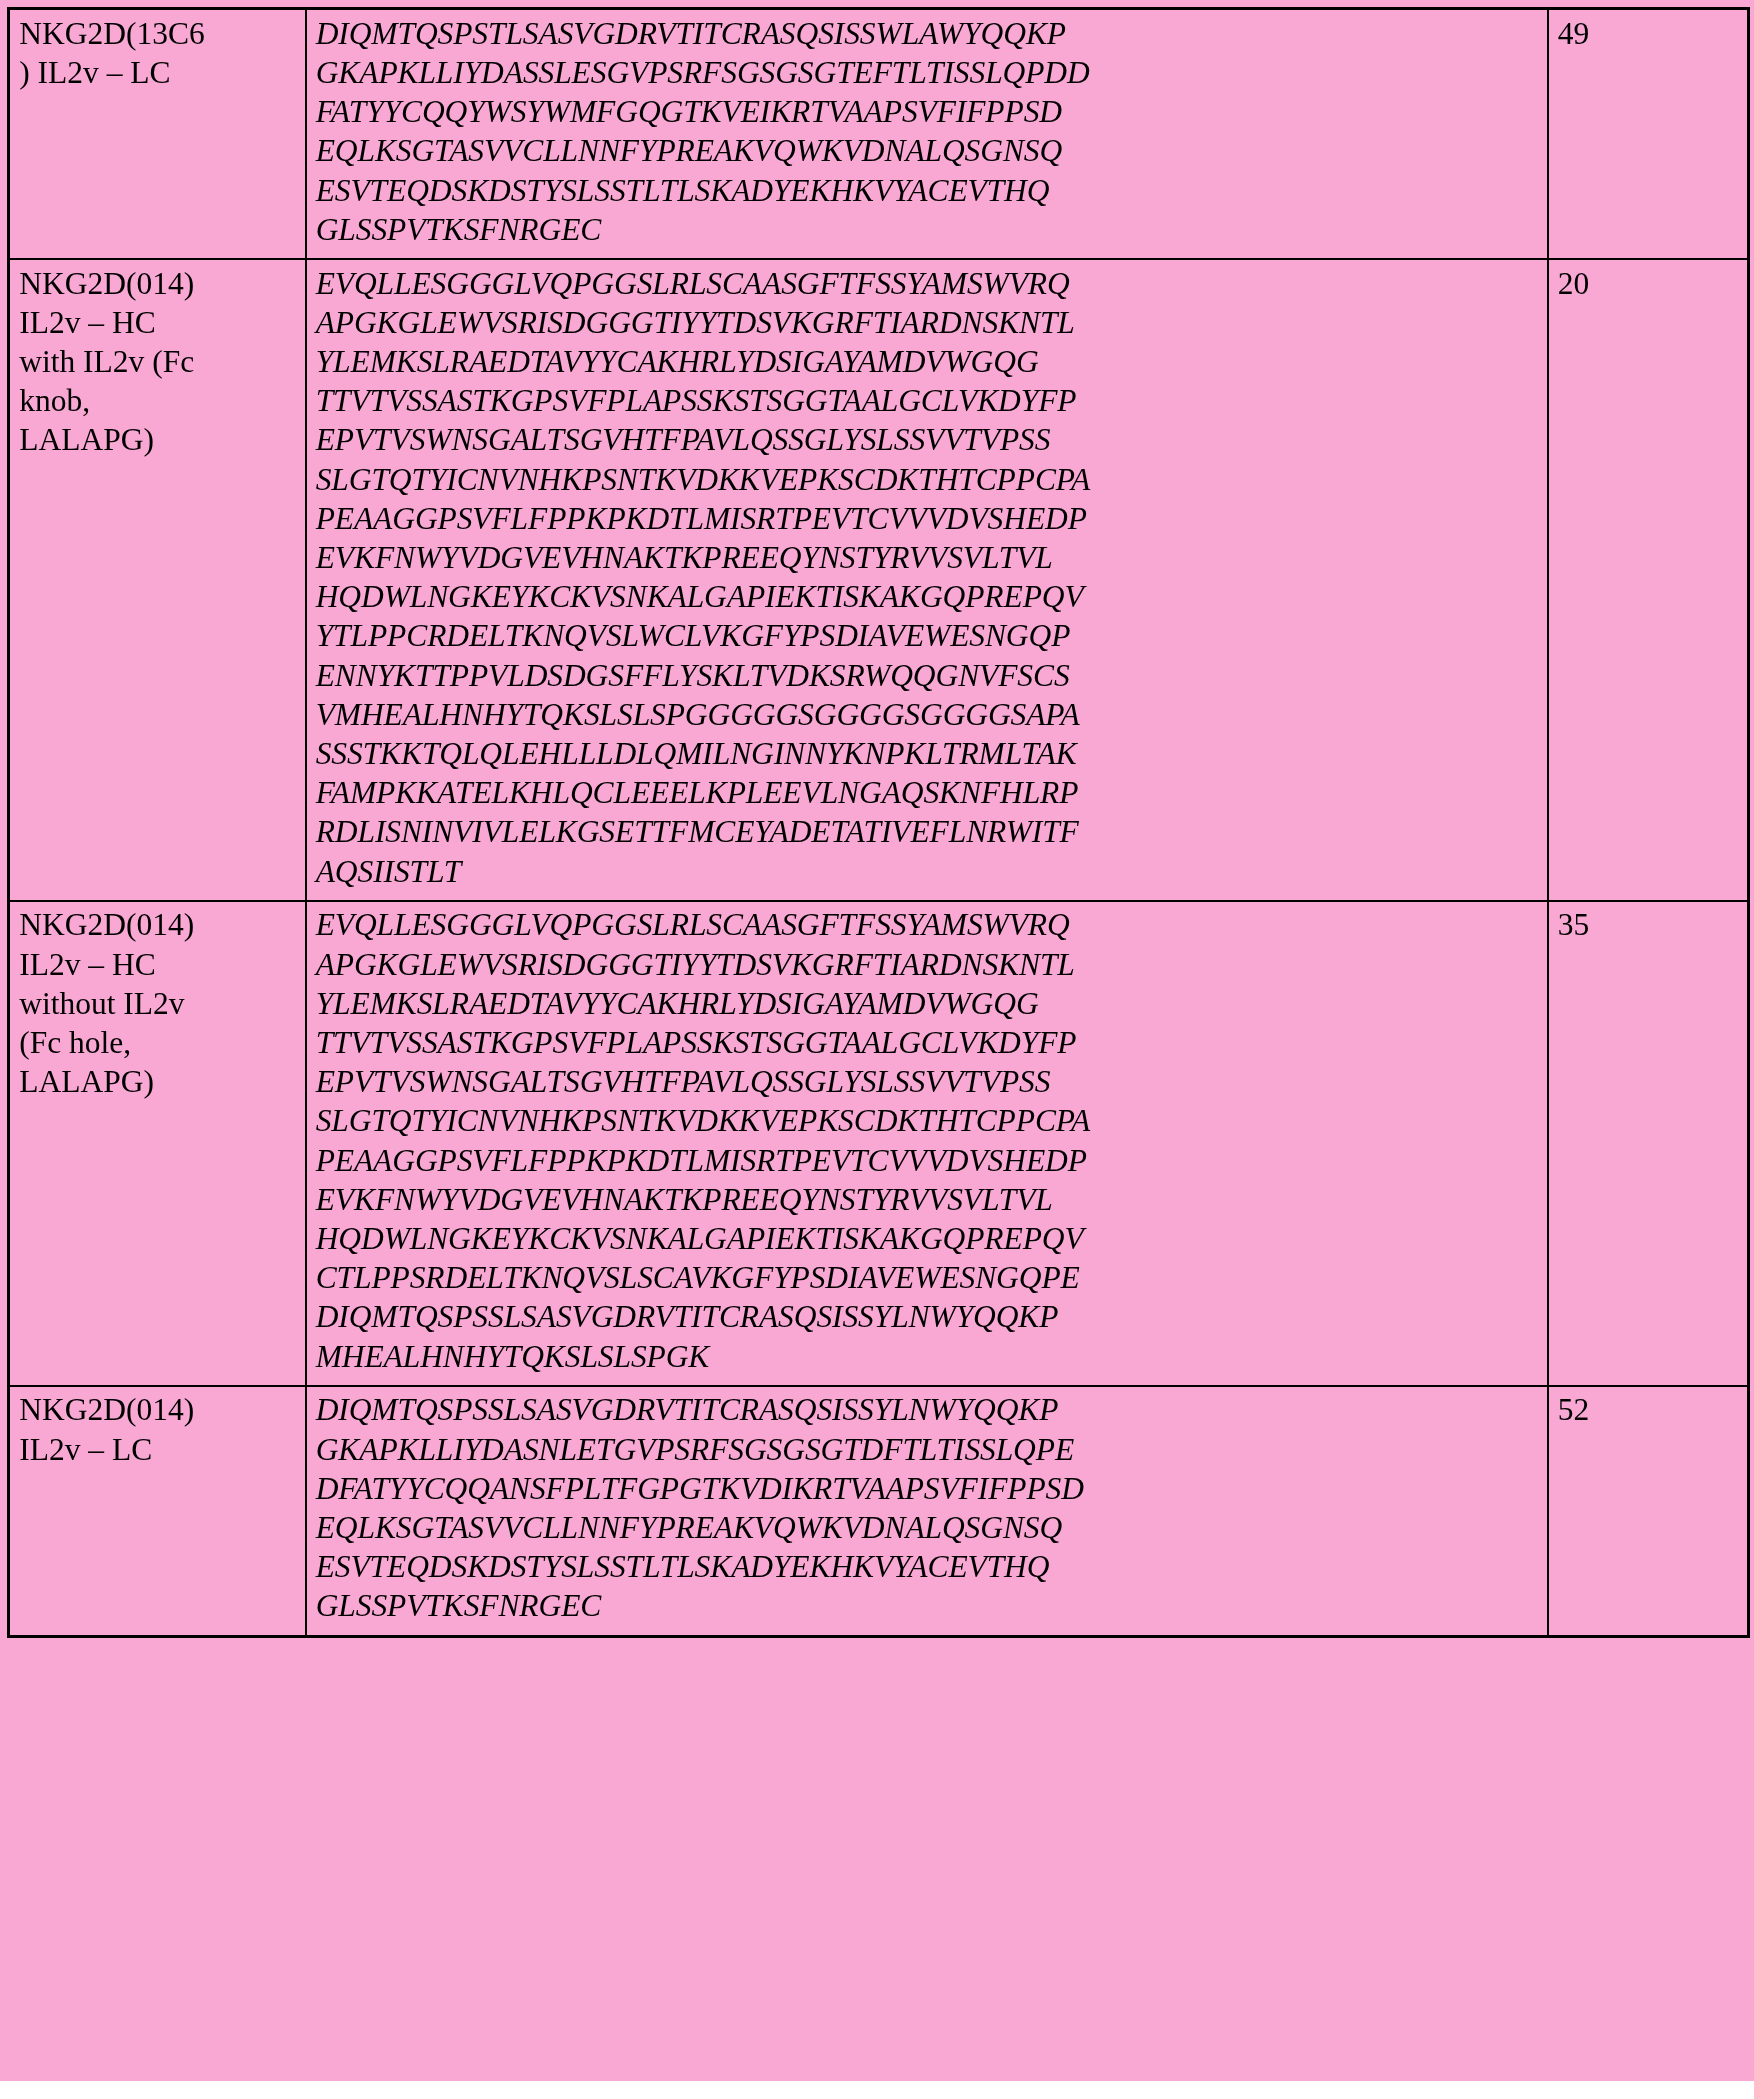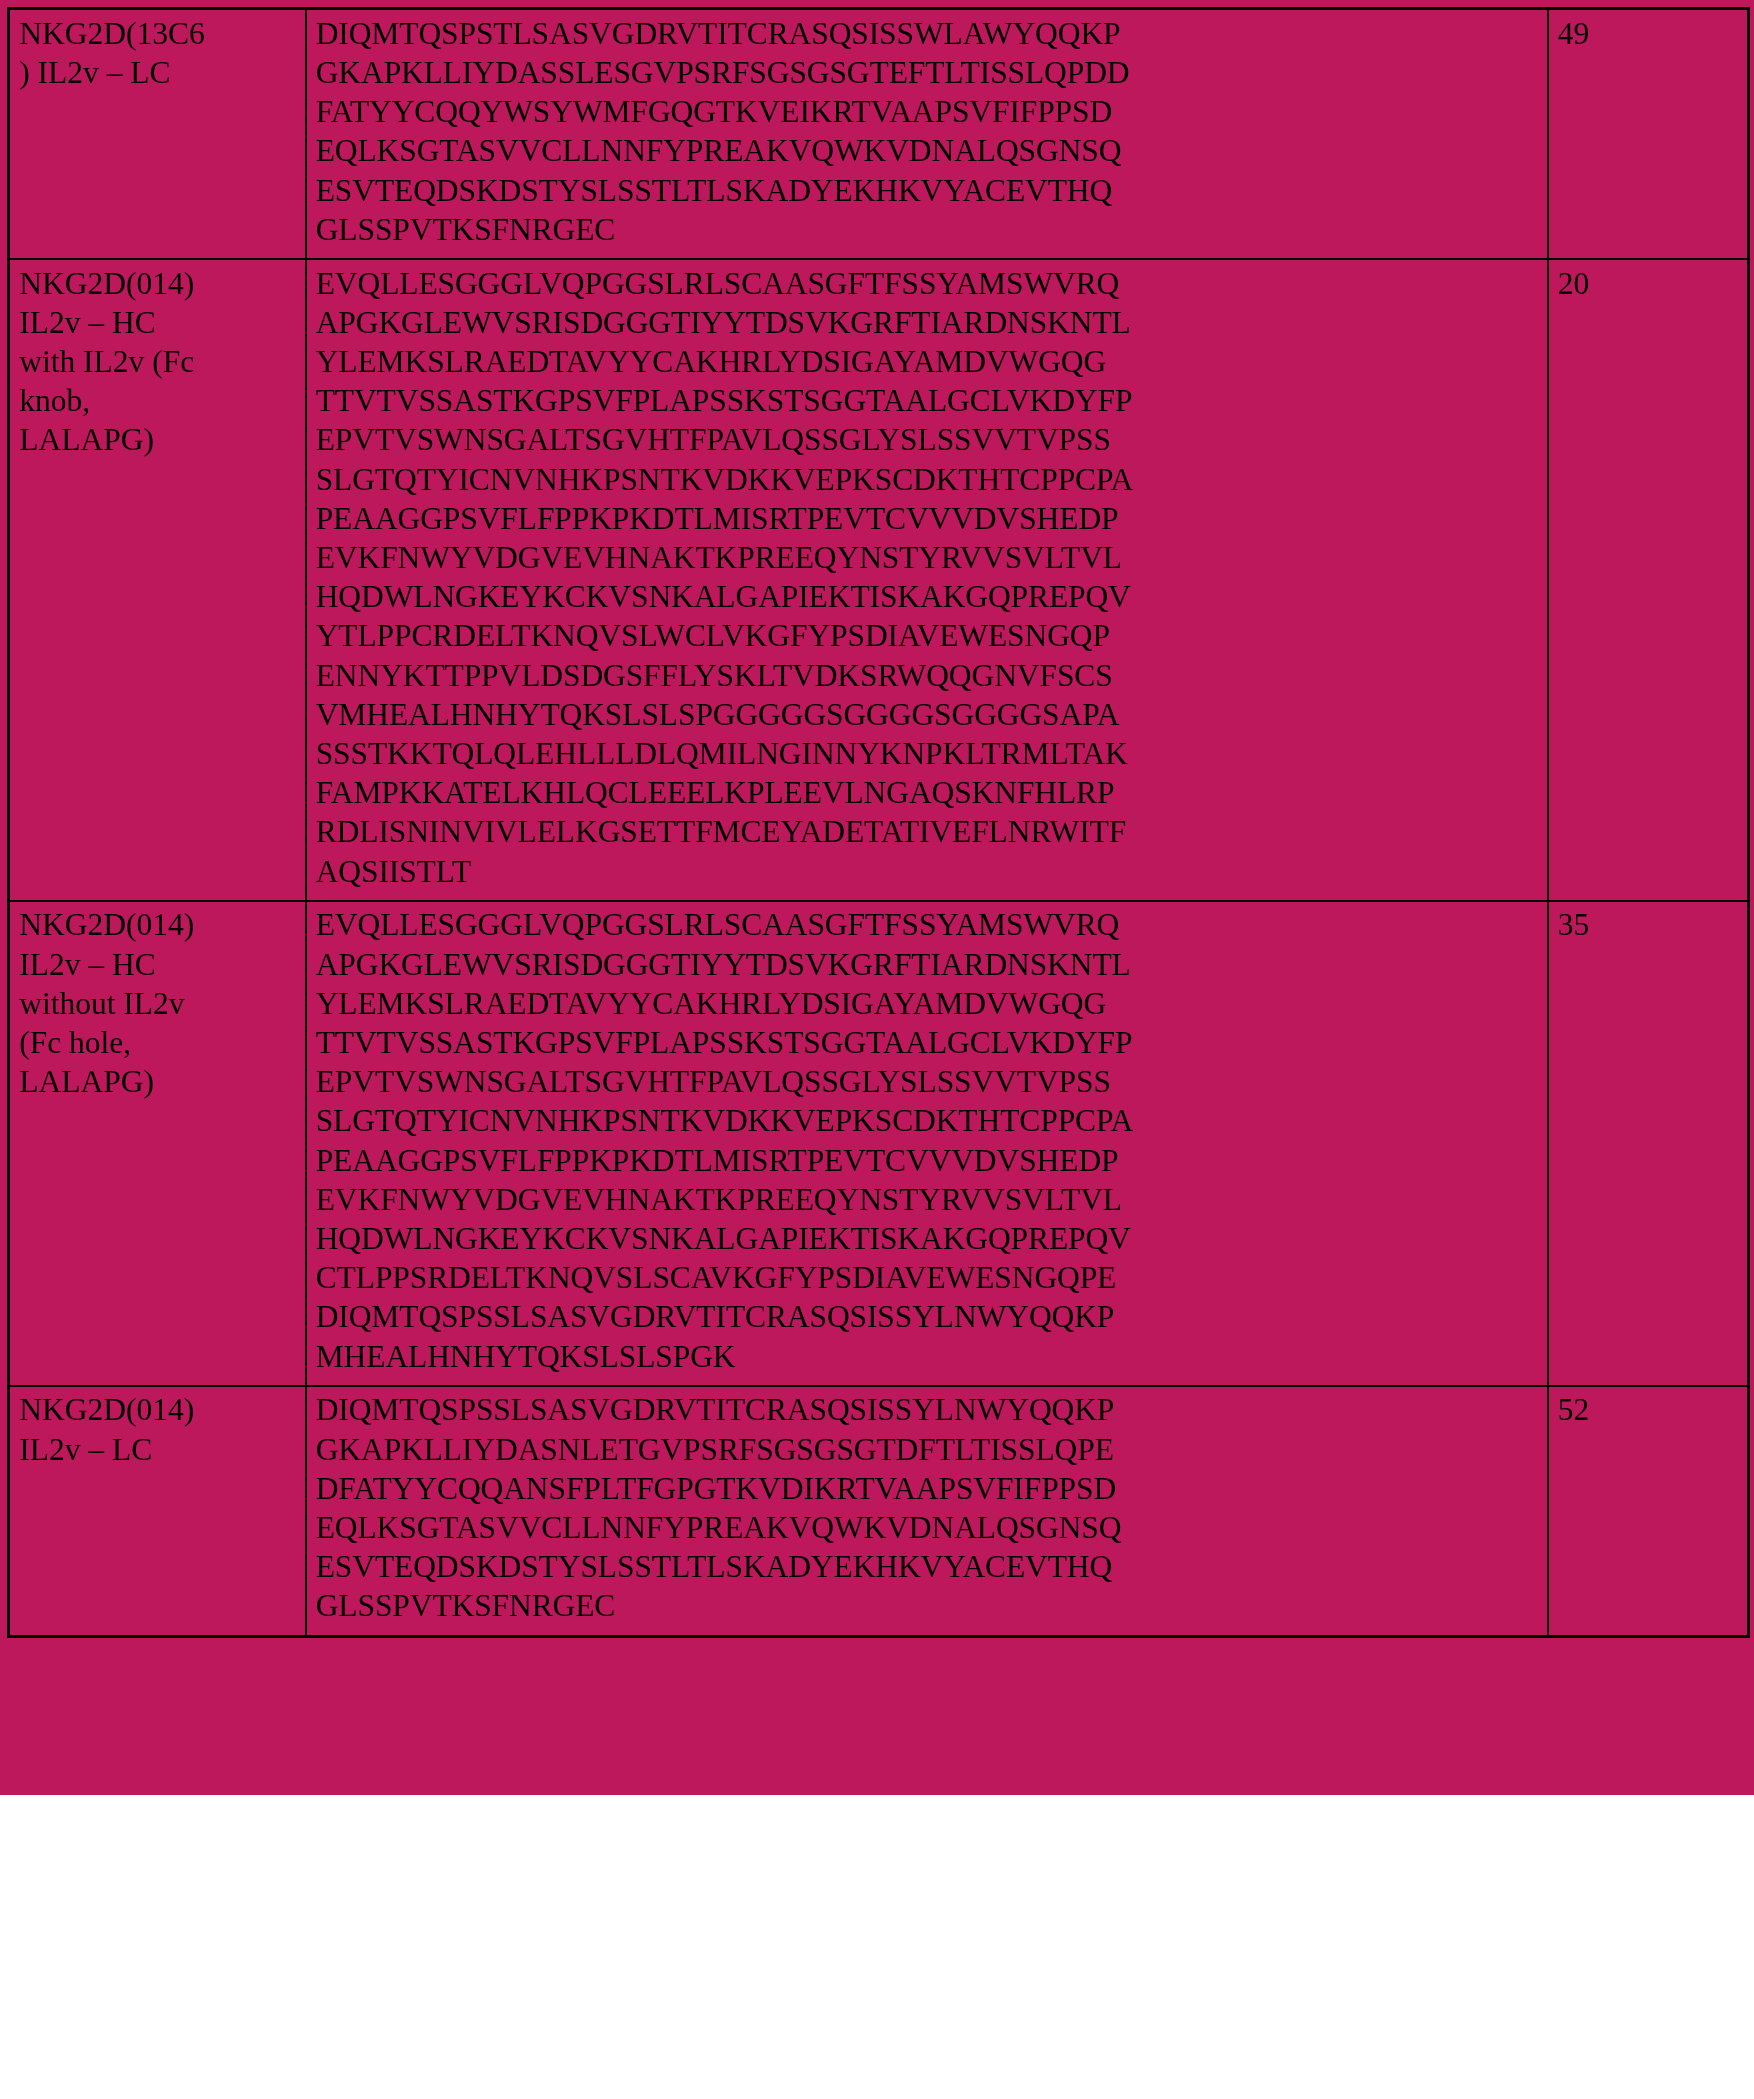--- a/index.html
+++ b/index.html
@@ -7,24 +7,24 @@
     margin: 0;
     padding: 0;
     background: #ffffff;
   }
   body {
     font-family: "Liberation Serif", "DejaVu Serif", serif;
     color: #000000;
   }
   .page {
     width: 1754px;
-    height: 1795px;
+    height: 2081px;
     box-sizing: border-box;
     position: relative;
-    background: #be185d;
+    background: #f9a8d4;
     overflow: hidden;
   }
   table.seq-table {
     border-collapse: collapse;
     table-layout: fixed;
     width: 1740px;
     margin: 7.2px 0 0 7.2px;
     border: 3.6px solid #000;
   }
   table.seq-table td {
@@ -42,20 +42,21 @@
     font-size: 31.5px;
     letter-spacing: 0px;
     word-break: normal;
     padding-left: 10.8px;
   }
   td.seq-cell {
     font-size: 32px;
     letter-spacing: -0.1px;
     padding-left: 12.6px;
     padding-right: 1.8px;
+    font-style: italic;
   }
   td.id-cell {
     font-size: 31.5px;
     padding-left: 14.4px;
     margin-top: 24px;
   }
   .seq-line {
     white-space: pre;
     display: block;
     font-variant-ligatures: none;

